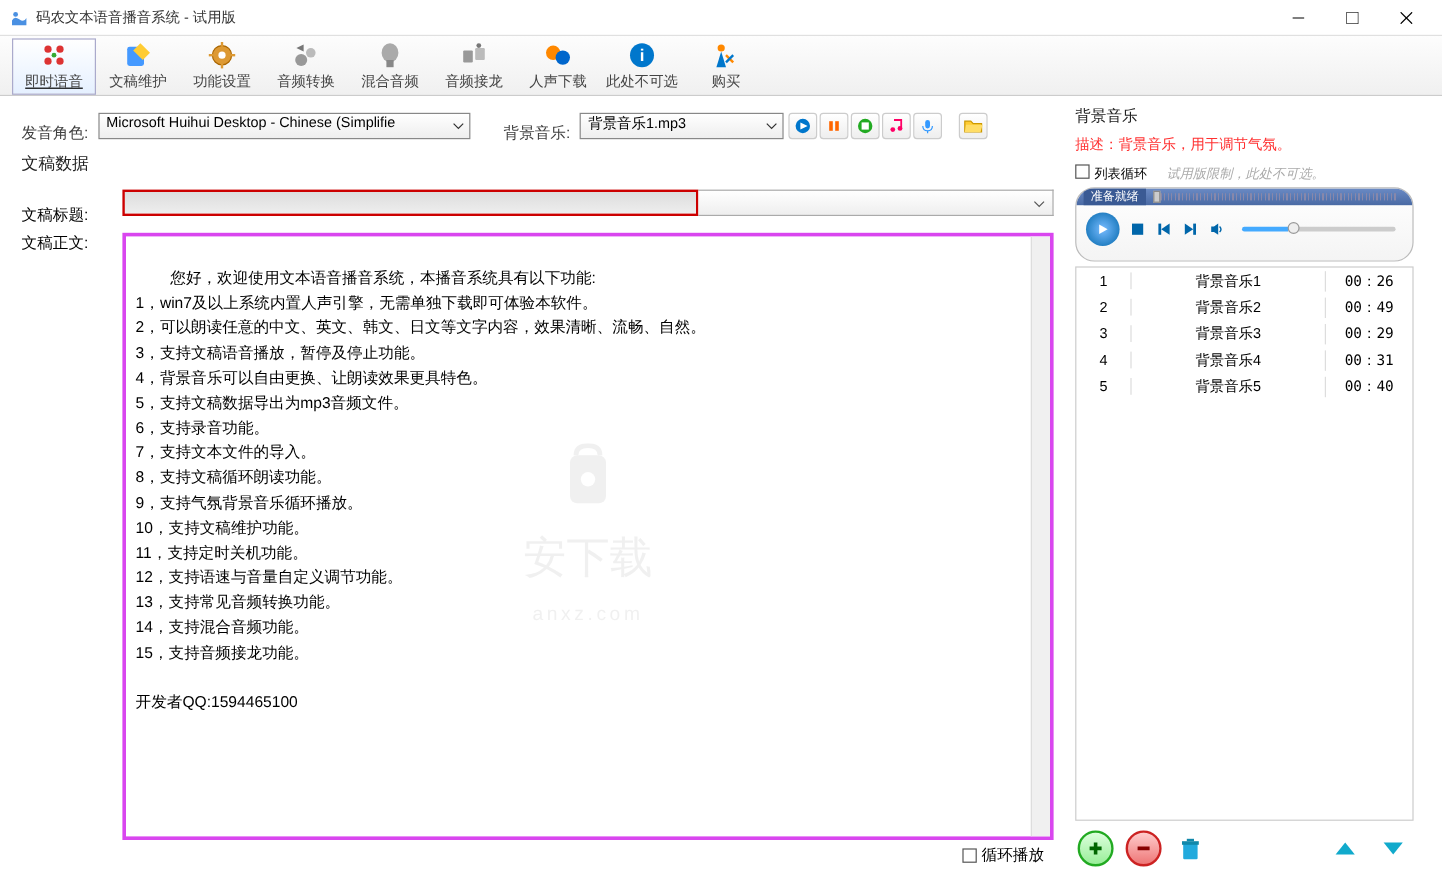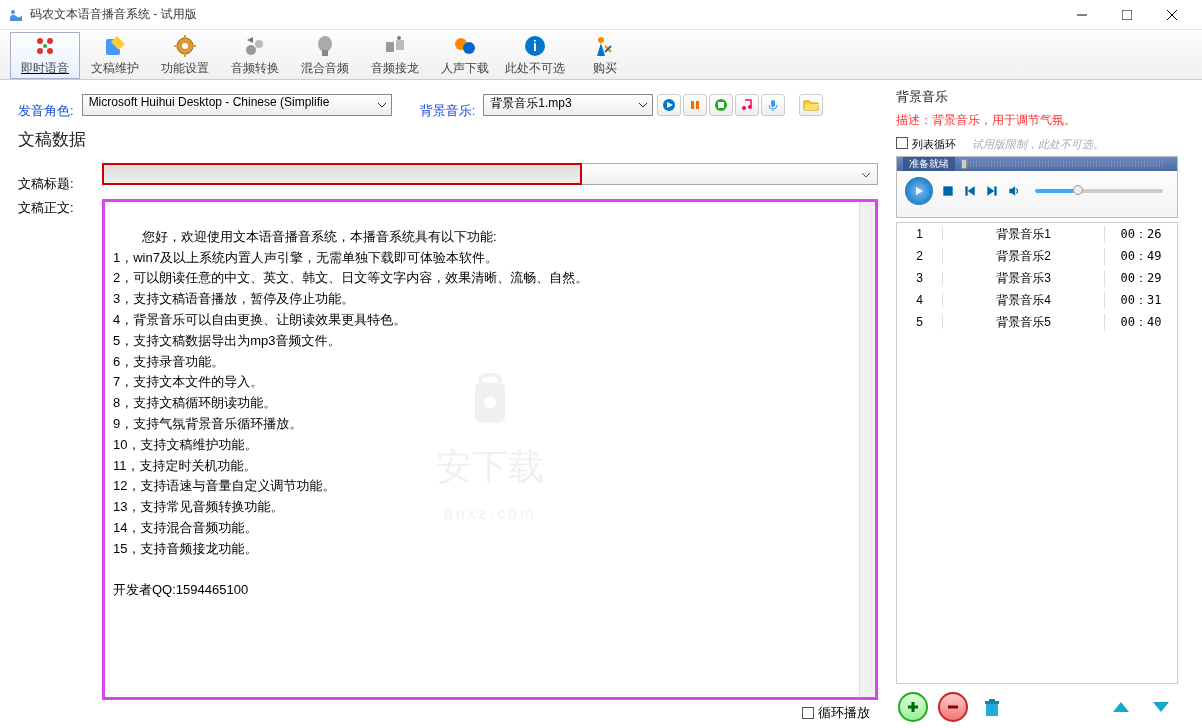--- a/index.html
+++ b/index.html
@@ -20,30 +20,30 @@
 .tool-item .tool-icon { width: 24px; height: 24px; display: flex; align-items: center; justify-content: center; }
 .tool-item .tool-label { font-size: 12px; color: #444; margin-top: 2px; }
 
 
 .main { display: flex; height: calc(728px - 80px); }
 .left-panel { width: 890px; padding: 10px 12px 6px 18px; display: flex; flex-direction: column; }
 .right-panel { width: 300px; padding: 8px 12px 6px 6px; display: flex; flex-direction: column; }
 
 
 .row1 { display: flex; align-items: center; margin-bottom: 8px; }
-.lbl { font-size: 13px; color: #1d4ed8; margin-right: 8px; margin-top: 12px; }
+.lbl { font-size: 13px; color: #404040; margin-right: 8px; margin-top: 12px; }
 .select { height: 22px; border: 1px solid #888; background: linear-gradient(#fff,#eee); padding: 0 20px 0 6px; position: relative; font-size: 12px; cursor: pointer; }
 .select .chev { position: absolute; right: 4px; top: 4px; }
 .voice-sel { width: 310px; margin-right: 28px; }
 .bgm-sel { width: 170px; }
 .ctrl-btns { display: flex; gap: 2px; margin-left: 4px; }
 .ctrl-btn { width: 24px; height: 22px; border: 1px solid #ccc; border-radius: 3px; background: linear-gradient(#fff,#eee); display:flex; align-items:center; justify-content:center; cursor:pointer;}
 .folder-btn { margin-left: 14px; }
 
-.section-label { font-size: 17px; color: #222; margin-bottom: 4px; }
+.section-label { font-size: 14px; color: #222; margin-bottom: 4px; }
 
 .title-row { display: flex; align-items: center; margin-bottom: 6px; }
 .title-lbl { width: 84px; font-size: 13px; margin-top: 20px; }
 .title-input-wrap { flex: 1; display: flex; }
 .title-input { width: 480px; height: 22px; border: 2px solid #cc0000; background: linear-gradient(#ddd,#eee); padding: 0 4px; }
 .title-dropdown { flex: 1; height: 22px; border: 1px solid #aaa; border-left: none; background: linear-gradient(#fff,#eee); position: relative; }
 .title-dropdown .chev { position: absolute; right: 6px; top: 5px; }
 
 .body-row { display: flex; flex: 1; }
 .body-lbl { width: 84px; font-size: 13px; }
@@ -51,21 +51,21 @@
 .body-text .scrollbar { position:absolute; right:0; top:0; width:16px; height:100%; background:#f0f0f0; border-left:1px solid #ddd;}
 .loop-row { display: flex; justify-content: flex-end; padding: 4px 8px 0; align-items:center;}
 .checkbox { width: 12px; height: 12px; border: 1px solid #555; margin-right: 4px; display:inline-block; }
 
 
 .r-title { font-size: 13px; color: #222; margin-bottom: 6px; }
 .r-desc { font-size: 12px; color: #ff3030; margin-bottom: 8px; }
 .r-loop { display: flex; align-items: flex-start; font-size: 11px; margin-bottom: 4px; }
 .r-loop .hint { color: #aaa; font-style: italic; margin-left: 16px; }
 
-.player { border: 1px solid #bbb; border-radius: 0; height: 62px; background: linear-gradient(#fff,#f4f4f4); margin-bottom: 4px; overflow:hidden;}
+.player { border: 1px solid #bbb; border-radius: 16px; height: 62px; background: linear-gradient(#fff,#f4f4f4); margin-bottom: 4px; overflow:hidden;}
 .player-top { height: 14px; background: linear-gradient(#6a8ac4,#4a6aa4); color:#fff; font-size:10px; padding: 0 6px; display:flex; align-items:center;}
 .player-status { background:#3a5a94; padding:0 6px; }
 .player-track { flex:1; height:6px; margin: 0 6px; background:repeating-linear-gradient(90deg,#88a 0 1px, transparent 1px 3px); position:relative;}
 .player-thumb { position:absolute; left:0; top:-2px; width:6px; height:10px; background:#ccc; border:1px solid #888;}
 .player-controls { display:flex; align-items:center; padding: 6px 8px; gap:8px; }
 .big-play { width:28px; height:28px; border-radius:50%; background: radial-gradient(#7bf,#06a); display:flex; align-items:center; justify-content:center; cursor:pointer;}
 .pc-btn { width:14px; height:14px; cursor:pointer; display:flex; align-items:center; justify-content:center;}
 .vol-slider { flex:1; height:4px; background:linear-gradient(90deg,#4af 30%, #ccc 30%); border-radius:2px; margin:0 6px; position:relative;}
 .vol-thumb { position:absolute; left:30%; top:-4px; width:10px; height:10px; background:#eee; border:1px solid #999; border-radius:50%;}
 

